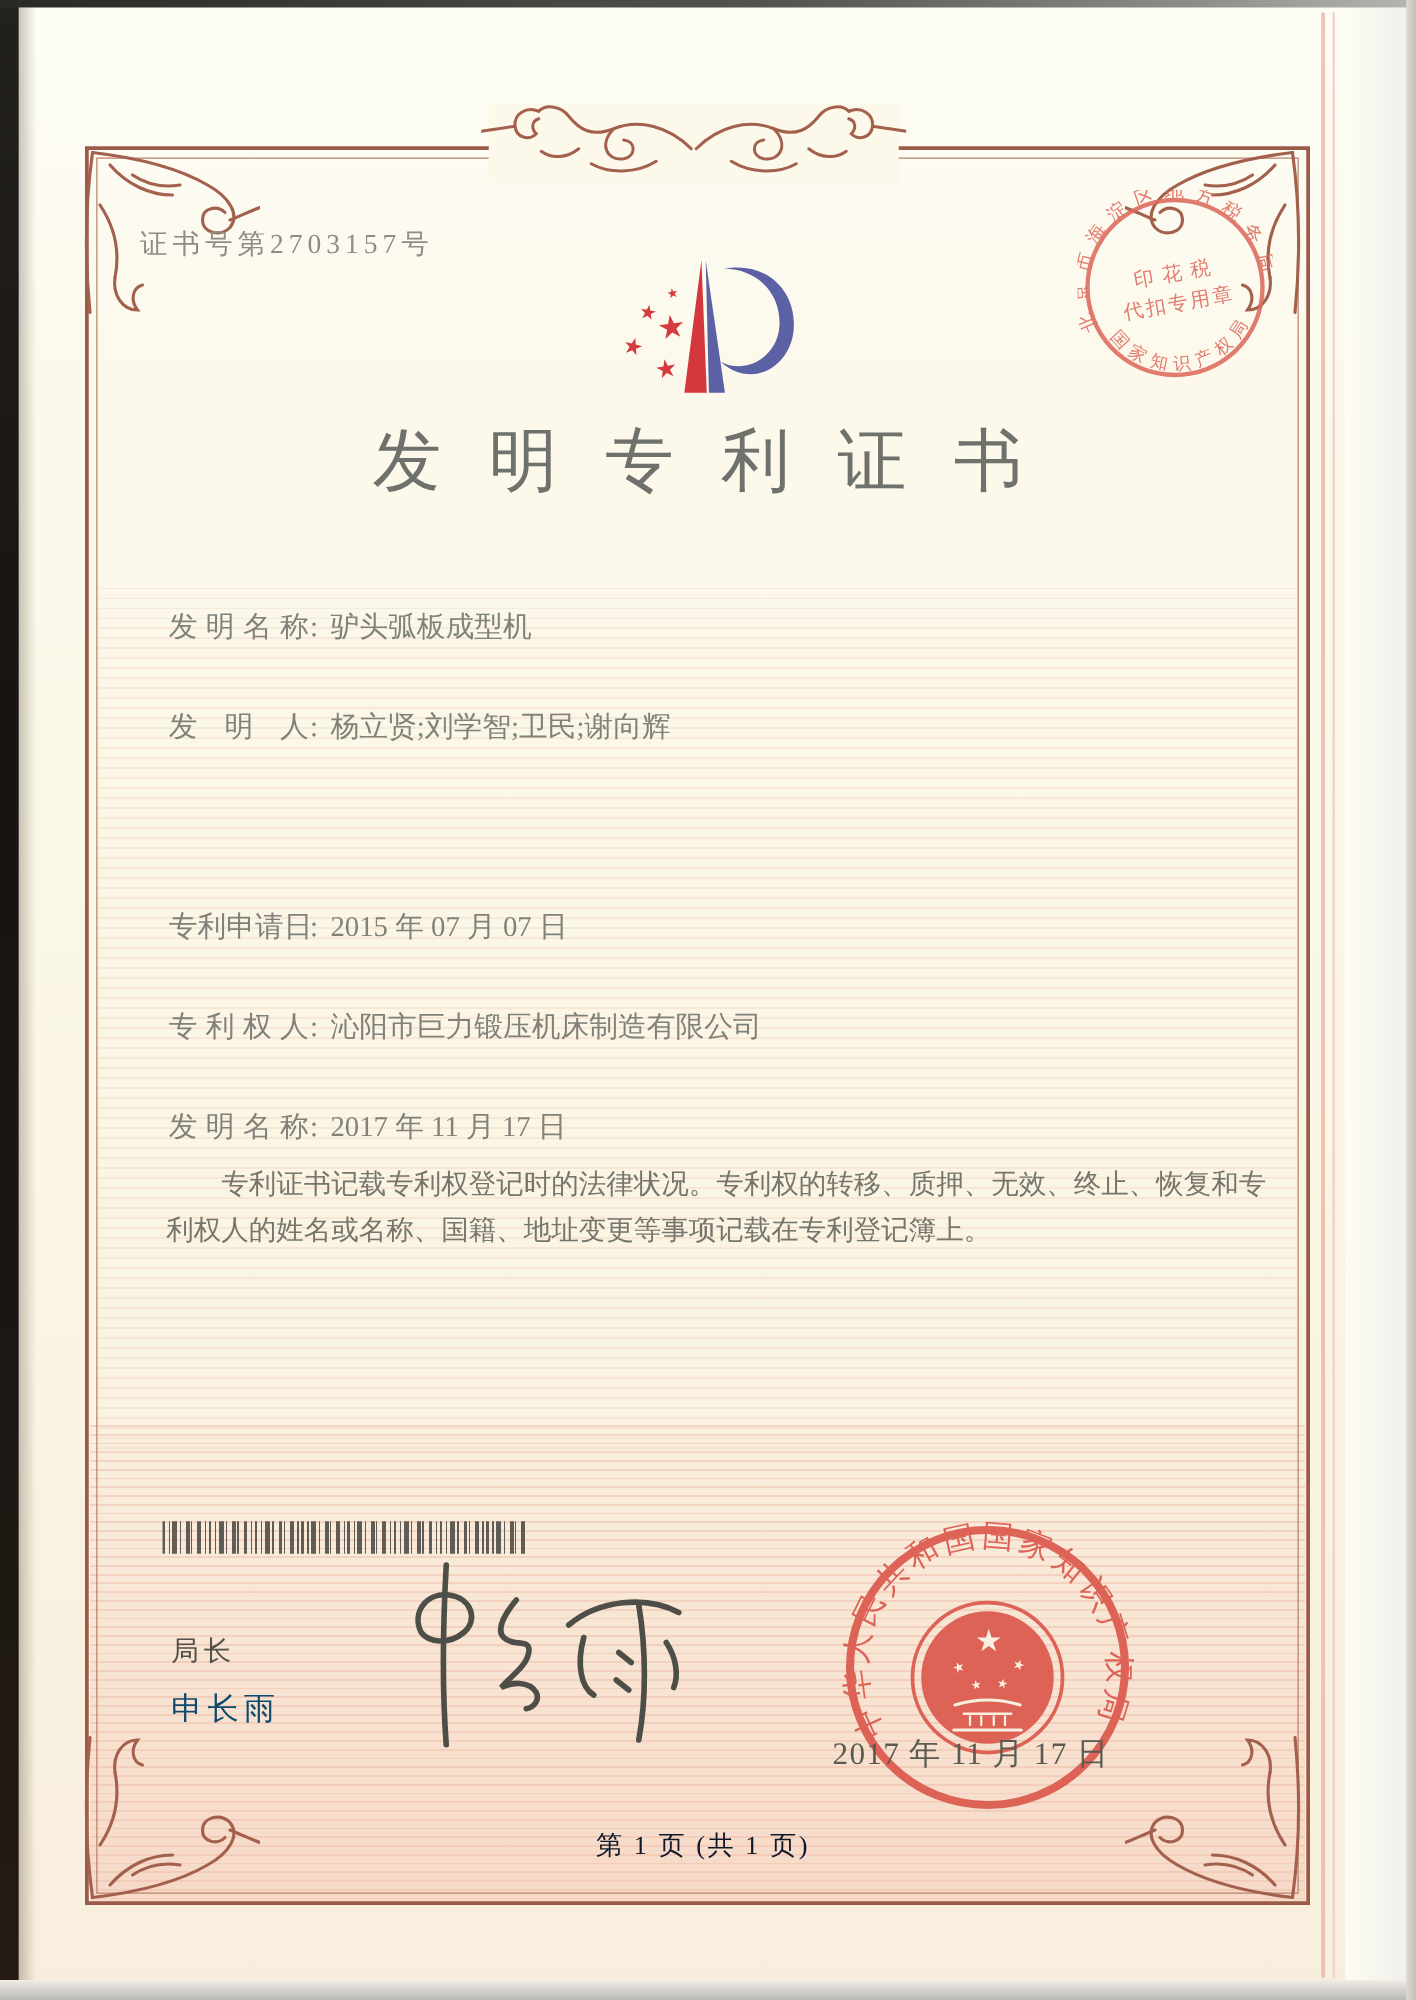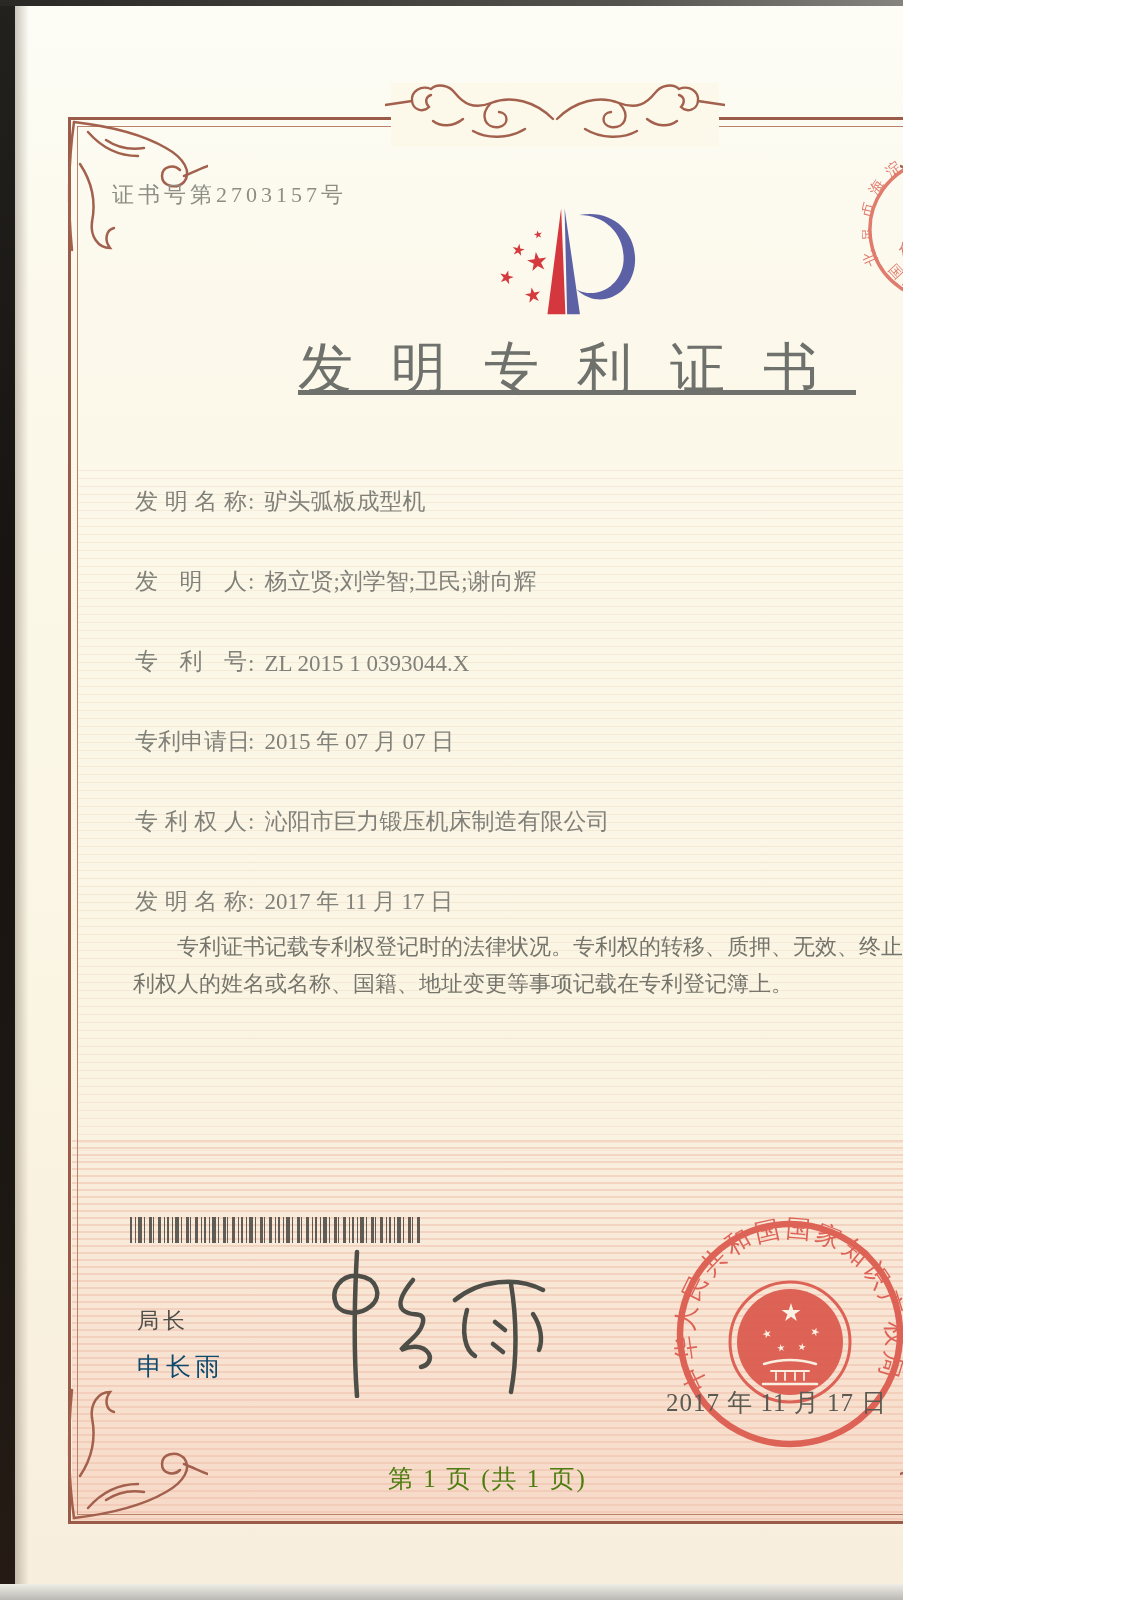--- a/index.html
+++ b/index.html
@@ -1,16 +1,16 @@
 <!DOCTYPE html>
 <html><head>
 <meta charset="utf-8">
 <style>
   html,body{margin:0;padding:0;background:#ffffff;}
-  .canvas{position:relative;width:903px;height:1600px;overflow:hidden;background:#ffffff;
+  .canvas{position:relative;width:1133px;height:1600px;overflow:hidden;background:#ffffff;
           font-family:"Liberation Serif","DejaVu Serif",serif;}
   
   .edge-left{position:absolute;left:0;top:0;width:15px;height:1600px;
              background:linear-gradient(180deg,#23211d,#171411 35%,#1b1712 70%,#251b14);z-index:40;}
   .edge-top{position:absolute;left:0;top:0;width:1133px;height:6px;
             background:linear-gradient(90deg,#2a2824,#55534e 55%,#908e89 85%,#b7b5b0);z-index:40;}
   .edge-bottom{position:absolute;left:0;top:1584px;width:1133px;height:16px;
                background:linear-gradient(180deg,#efede6,#bab8b3);z-index:40;}
   .edge-right{position:absolute;left:1125px;top:0;width:8px;height:1600px;
               background:linear-gradient(90deg,#dcdad4,#c2c0bb);z-index:40;}
@@ -37,21 +37,21 @@
   .flourish{position:absolute;width:150px;height:150px;z-index:4;}
   .fl-bl{left:58px;top:1380px;}
   .fl-tl{left:58px;top:110px;transform:scaleY(-1);}
   .fl-br{left:900px;top:1380px;transform:scaleX(-1);}
   .fl-tr{left:900px;top:110px;transform:scale(-1,-1);}
   .dragon{position:absolute;left:385px;top:80px;width:340px;height:72px;z-index:5;}
   
   .cert-no{position:absolute;left:112px;top:180px;font-size:22px;letter-spacing:4px;color:#8d8d85;z-index:6;}
   .logo{position:absolute;left:468px;top:186px;width:188px;height:141px;z-index:6;}
   .title{position:absolute;left:68px;top:332px;width:980px;text-align:center;font-size:55px;
-         letter-spacing:38px;text-indent:38px;color:#6e716c;z-index:6;text-decoration:underline;}
+         letter-spacing:38px;text-indent:38px;color:#6e716c;z-index:6;}
   .field{position:absolute;left:135px;font-size:23px;color:#81817a;z-index:6;white-space:nowrap;}
   .flabel{display:inline-block;width:112px;text-align:justify;text-align-last:justify;vertical-align:bottom;}
   .fcolon{margin:0 10px 0 1px;}
   .f0{top:486px}.f1{top:566px}.f2{top:646px}.f3{top:726px}.f4{top:806px}.f5{top:886px}
   .body-text{position:absolute;left:133px;top:928px;width:880px;font-size:22px;line-height:37px;
              color:#75756c;text-align:justify;z-index:6;}
   .body-text p{margin:0;text-indent:2em;}
   .barcode{position:absolute;left:130px;top:1217px;width:292px;height:26px;opacity:.85;z-index:6;
     background:repeating-linear-gradient(90deg,
       #45443f 0 2px,rgba(0,0,0,0) 2px 5px,
@@ -64,22 +64,22 @@
       #45443f 34px 35px,rgba(0,0,0,0) 35px 37px);}
   .sig-title{position:absolute;left:137px;top:1306px;font-size:22px;color:#504f49;
              font-family:Liberation Serif, serif;letter-spacing:4px;z-index:8;}
   .sig-name{position:absolute;left:137px;top:1350px;font-size:25px;color:#0c4a6e;
             font-family:"Liberation Sans","DejaVu Sans",sans-serif;letter-spacing:4px;z-index:8;}
   .signature{position:absolute;left:295px;top:1248px;width:280px;height:150px;z-index:9;}
   .seal{position:absolute;left:663px;top:1207px;width:254px;height:254px;z-index:10;opacity:.93;}
   .seal-date{position:absolute;left:666px;top:1386px;font-size:25px;color:#5a5a52;
              letter-spacing:1px;z-index:12;}
   .stamp{position:absolute;left:862px;top:152px;width:156px;height:156px;z-index:10;opacity:.88;}
-  .footer{position:absolute;left:388px;top:1462px;width:260px;text-align:left;font-size:25px;
-          letter-spacing:2px;color:#4d7c0f;z-index:6;}
+  .footer{position:absolute;left:388px;top:1462px;width:260px;text-align:right;font-size:21px;
+          letter-spacing:2px;color:#0f172a;z-index:6;}
   svg text{font-family:"Liberation Serif","DejaVu Serif",serif;}
 </style>
 </head>
 <body>
 
 <div class="canvas">
 
   <div class="page"></div>
   <div class="right-margin"></div>
   <div class="lines-mid"></div>
@@ -194,23 +194,20 @@
     </g>
   </svg>
 
   <div class="title">发明专利证书</div>
 
   <div class="field f0">
     <span class="flabel">发明名称</span><span class="fcolon">:</span><span>驴头弧板成型机</span>
   </div>
   <div class="field f1">
     <span class="flabel">发明人</span><span class="fcolon">:</span><span>杨立贤;刘学智;卫民;谢向辉</span>
-  </div>
-  <div class="field f2">
-    <span class="flabel">专利号</span><span class="fcolon">:</span><span>ZL 2015 1 0393044.X</span>
   </div>
   <div class="field f3">
     <span class="flabel">专利申请日</span><span class="fcolon">:</span><span>2015 年 07 月 07 日</span>
   </div>
   <div class="field f4">
     <span class="flabel">专利权人</span><span class="fcolon">:</span><span>沁阳市巨力锻压机床制造有限公司</span>
   </div>
   <div class="field f5">
     <span class="flabel">发明名称</span><span class="fcolon">:</span><span>2017 年 11 月 17 日</span>
   </div>

